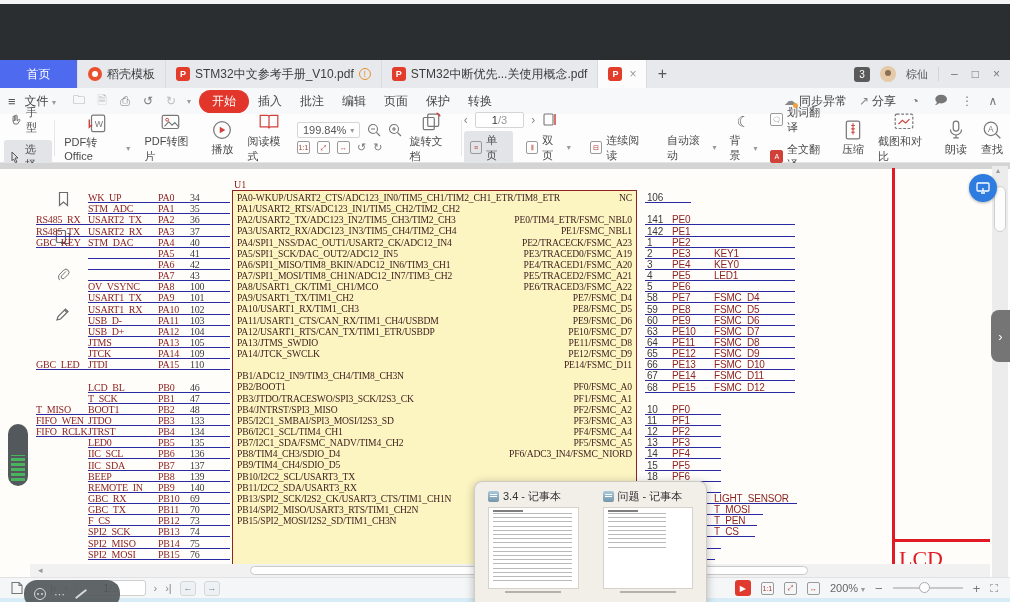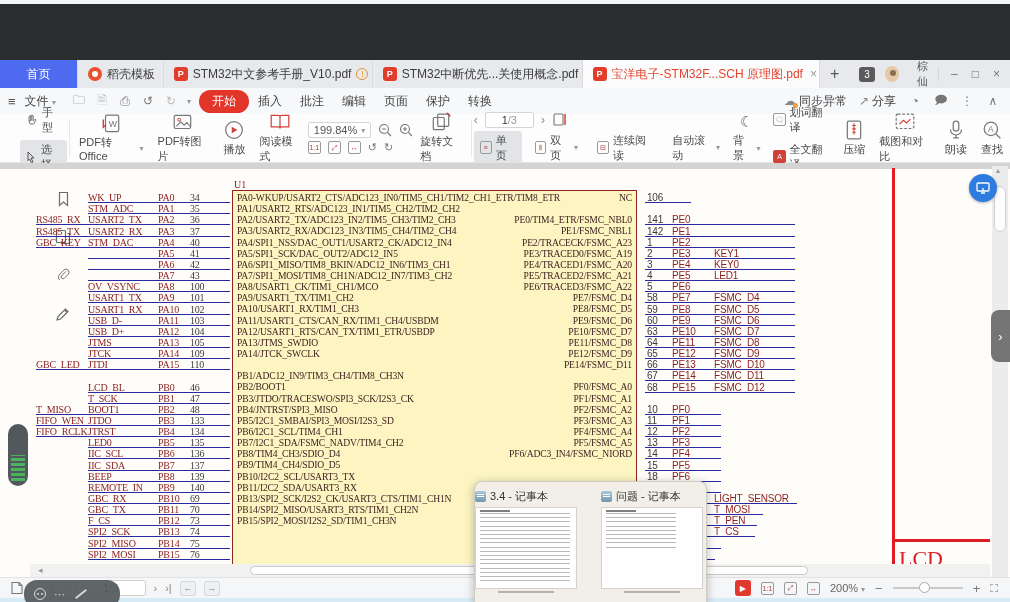--- a/index.html
+++ b/index.html
@@ -100,21 +100,21 @@
   .hscroll .thumb{position:absolute;left:220px;top:2px;width:558px;height:9px;background:#fff;border:1px solid #c9c9c9;border-radius:5px;}
   .vscroll{position:absolute;left:992px;top:3px;width:16px;height:411px;background:#ececec;}
   .vscroll .arrow{position:absolute;left:4px;top:0;color:#999;font-size:8px;}
   .vscroll .thumb{position:absolute;left:2px;top:20px;width:12px;height:46px;background:#fdfdfd;border:1px solid #cfcfcf;border-radius:6px;}
   .float-blue{position:absolute;left:969px;top:11px;width:28px;height:28px;border-radius:50%;background:#2e7ce0;display:flex;align-items:center;justify-content:center;box-shadow:0 1px 3px rgba(0,0,0,.3);}
   .panel-chevron{position:absolute;left:991px;top:147px;width:19px;height:52px;background:#757575;border-radius:8px 0 0 8px;color:#fff;display:flex;align-items:center;justify-content:center;font-size:13px;}
   .batt-pill{position:absolute;left:8px;top:261px;width:20px;height:62px;border-radius:10px;background:#53585c;overflow:hidden;}
   .batt-pill .stripes{position:absolute;left:3px;right:3px;bottom:5px;height:26px;background:repeating-linear-gradient(to top,#49b35e 0 3px,#53585c 3px 5px);}
 
   
-  .popup{position:absolute;left:474px;top:318px;width:233px;height:121px;background:#f2efe9;border:1px solid #cfccc5;border-bottom:none;border-radius:8px 8px 0 0;box-shadow:0 2px 10px rgba(0,0,0,.28);z-index:50;display:flex;gap:24px;padding:6px 0;}
+  .popup{position:absolute;left:474px;top:318px;width:233px;height:121px;background:#f2efe9;border:1px solid #cfccc5;border-bottom:none;border-radius:8px 8px 0 0;box-shadow:0 2px 10px rgba(0,0,0,.28);z-index:50;display:flex;gap:24px;padding:6px 13px;}
   .pcard{width:102px;display:flex;flex-direction:column;}
   .pcard .ptitle{display:flex;align-items:center;gap:4px;height:16px;font-size:11px;color:#333;white-space:nowrap;overflow:hidden;}
   .np-ic{width:11px;height:11px;border-radius:2px;background:linear-gradient(#a9c9dc,#7396aa);flex:none;position:relative;}
   .np-ic::after{content:"";position:absolute;left:2px;top:3px;right:2px;height:5px;background:repeating-linear-gradient(#fff 0 1px,transparent 1px 2.5px);}
   .pthumb{margin-top:3px;background:#fff;border:1px solid #d6d2ca;height:82px;position:relative;}
   .pthumb .lines{position:absolute;left:4px;right:6px;top:5px;bottom:6px;background:repeating-linear-gradient(#b9b9b9 0 1px,transparent 1px 4.2px);}
   .pthumb.sparse .lines{right:26px;bottom:40px;}
   .pthumb .head{position:absolute;left:4px;top:2px;width:30px;height:2px;background:#7f7f7f;}
   .pfoot{margin-top:2px;height:4px;display:flex;justify-content:center;}
   .pfoot i{width:56px;height:2px;background:#b5b2ab;}
@@ -163,21 +163,20 @@
       <span class="pdf-ic">P</span>
       <span>STM32中文参考手册_V10.pdf</span>
       <span class="warn-ic">!</span>
     </div>
     <div class="tab">
       <span class="pdf-ic">P</span>
       <span>STM32中断优先...关使用概念.pdf</span>
     </div>
     <div class="tab active">
       <span class="pdf-ic">P</span>
-      <span>宝洋电子-STM32F...SCH 原理图.pdf</span>
       <span class="tab-close">×</span>
     </div>
     <div class="tab-add">+</div>
     <div class="tab-right">
       <span class="badge3">3</span>
       <span class="avatar"></span>
       <span class="username">棕仙</span>
       <span class="winctl">
         <span>–</span>
         <span>□</span>
@@ -216,21 +215,21 @@
           <span>分享</span>
         </span>
       <span class="mini-ic">◔</span>
       <span class="mini-ic">🗩</span>
       <span class="mini-ic">⋮</span>
       <span class="mini-ic">∧</span>
     </div>
   </div>
 
   <div class="ribbon">
-    <div class="two-stack" style="padding-left:20px;">
+    <div class="two-stack" style="padding-left:4px;">
       <span class="tool-line">
           <svg width="12" height="12" viewBox="0 0 12 12">
             <path d="M3 7V3c0-1 1.4-1 1.4 0m0 3V2c0-1 1.4-1 1.4 0m0 4V2c0-1 1.4-1 1.4 0v5l1.6-1.4c.8-.6 1.6.3.9 1.1L7.6 10H4.2L3 7z" fill="none" stroke="#666" stroke-width="0.9"></path>
           </svg>
           <span>手型</span>
         </span>
       <span class="tool-line sel">
           <svg width="11" height="12" viewBox="0 0 11 12">
             <path d="M2 1l6 6H5l2 4-1.6.7L3.6 8 2 9.6z" fill="none" stroke="#555" stroke-width="1"></path>
           </svg>

